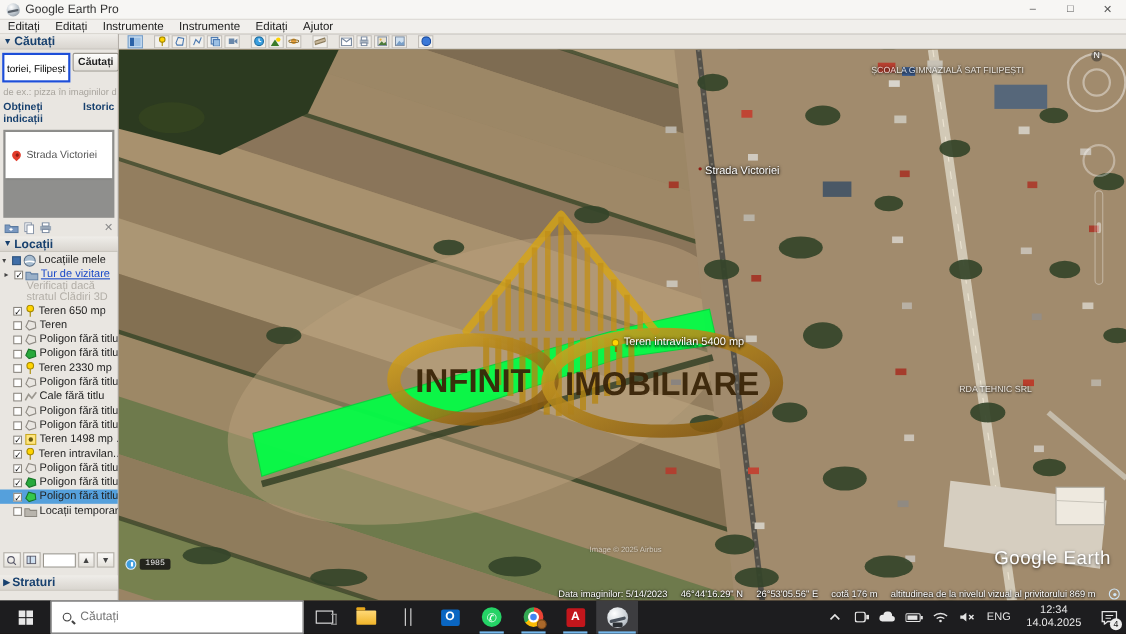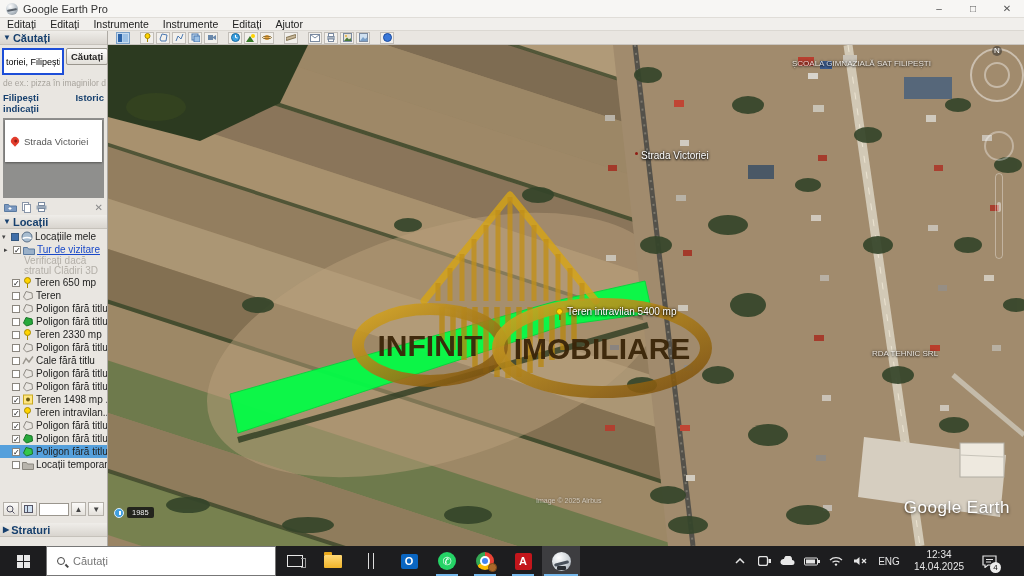--- a/index.html
+++ b/index.html
@@ -58,21 +58,21 @@
   #map svg.base { position:absolute; left:0; top:0; }
   .maplabel { position:absolute; color:#fff; text-shadow:0 1px 2px #000,0 0 3px #000; font-size:10px; white-space:nowrap; }
   .maplabel.faint { opacity:.75; font-size:8px; }
   .ypin { position:absolute; width:7px; height:7px; background:#ffd400; border:1px solid #a88a00; border-radius:50%; }
   .ypin::after { content:""; position:absolute; left:2px; top:6px; width:1.5px; height:5px; background:#8a7000; }
   #ge-logo { position:absolute; right:14px; bottom:28px; font-size:17px; color:#fff; letter-spacing:.5px; text-shadow:0 1px 3px rgba(0,0,0,.7); }
   #img-credit { position:absolute; left:428px; bottom:42px; font-size:7px; color:#fff; opacity:.55; text-shadow:0 0 2px #000; }
   #year-badge { position:absolute; left:6px; bottom:28px; display:flex; align-items:center; gap:3px; }
   #year-badge .clock { width:10px; height:10px; border-radius:50%; background:#3f9ede; border:1px solid #dfeefc; position:relative; }
   #year-badge .clock::after { content:""; position:absolute; left:4px; top:2px; width:1.5px; height:4px; background:#fff; }
-  #year-badge .ytxt { background:rgba(20,20,20,.85); color:#eee; font-size:7.5px; padding:1px 5px; border-radius:2px; }
+  #year-badge .ytxt { background:rgba(20,20,20,.85); color:#eee; font-size:7.5px; padding:1px 5px; border-radius:2px;font-family:Liberation Mono, monospace; }
   #status { position:absolute; right:6px; bottom:1px; display:flex; gap:12px; align-items:center; font-size:8.5px; color:#fff; text-shadow:0 1px 2px #000,0 0 2px #000; }
   #status .eye { width:10px; height:10px; border:1.5px solid #cfe4f4; border-radius:50%; position:relative; }
   #status .eye::after { content:""; position:absolute; left:2.5px; top:2.5px; width:3px; height:3px; border-radius:50%; background:#cfe4f4; }
   
   #compass { position:absolute; left:862px; top:3px; width:54px; height:54px; border:2px solid rgba(255,255,255,.45); border-radius:50%; }
   #compass .inner { position:absolute; left:12px; top:12px; width:26px; height:26px; border:2px solid rgba(255,255,255,.4); border-radius:50%; }
   #compass .n { position:absolute; left:50%; top:-4px; transform:translateX(-50%); color:#fff; font-size:8px; background:rgba(40,40,40,.5); border-radius:50%; width:10px; height:10px; text-align:center; line-height:10px; }
   #movering { position:absolute; left:876px; top:86px; width:30px; height:30px; border:2px solid rgba(255,255,255,.35); border-radius:50%; }
   #zoomslider { position:absolute; left:887px; top:128px; width:8px; height:86px; border:1.5px solid rgba(255,255,255,.35); border-radius:4px; }
   #zoomslider .handle { position:absolute; left:0.5px; top:28px; width:4px; height:10px; background:rgba(255,255,255,.45); border-radius:2px; }
@@ -98,21 +98,21 @@
   .ic-outlook { width:17px; height:15px; background:#0a66c2; border-radius:2px; color:#fff; font-weight:bold; font-size:11px; display:flex; align-items:center; justify-content:center; }
   .ic-wa { width:18px; height:18px; border-radius:50%; background:#25d366; color:#fff; font-size:11px; display:flex; align-items:center; justify-content:center; }
   .ic-chrome { width:18px; height:18px; border-radius:50%; background:conic-gradient(#ea4335 0 33%,#fbbc05 0 66%,#34a853 0 100%); position:relative; }
   .ic-chrome::before { content:""; position:absolute; left:4px; top:4px; width:10px; height:10px; border-radius:50%; background:#fff; }
   .ic-chrome::after { content:""; position:absolute; left:6px; top:6px; width:6px; height:6px; border-radius:50%; background:#4285f4; }
   .ic-chrome .badge { position:absolute; right:-3px; bottom:-2px; width:9px; height:9px; border-radius:50%; background:#a9682a; border:1px solid #7c4a1a; }
   .ic-acrobat { width:17px; height:17px; background:#c3161c; border-radius:2px; color:#fff; font-weight:bold; font-size:11px; display:flex; align-items:center; justify-content:center; }
   .ic-ge { width:19px; height:19px; border-radius:50%; background:radial-gradient(circle at 35% 30%, #ffffff, #cdd3d8 55%, #939ba5); position:relative; }
   .ic-ge::after { content:""; position:absolute; left:2px; top:10px; width:15px; height:2.5px; background:#4a525c; transform:rotate(-14deg); border-radius:2px; }
   .ic-ge .pro { position:absolute; left:5px; bottom:1px; width:9px; height:4px; background:#2a2e33; border-radius:1px; }
-  #tray { margin-left:auto; display:flex; align-items:center; gap:4px; padding-right:20px; }
+  #tray { margin-left:auto; display:flex; align-items:center; gap:4px; padding-right:1px; }
   #tray .titem { display:flex; align-items:center; justify-content:center; width:20px; height:30px; font-size:10px; color:#e4e4e4; }
   #tray svg { display:block; }
   #tray .lang { width:30px; font-size:10px; }
   #clock { width:62px; text-align:center; font-size:10px; line-height:12px; }
   #notif { position:relative; width:30px; height:30px; display:flex; align-items:center; justify-content:center; }
   #notif .nbadge { position:absolute; right:3px; bottom:3px; width:11px; height:11px; border-radius:50%; background:#ececec; color:#111; font-size:8px; line-height:11px; text-align:center; }
 </style>
 </head>
 <body>
 
@@ -236,21 +236,21 @@
   <div class="phdr">
       <span class="tri">▼</span>
       <span>Căutați</span>
     </div>
   <div id="search-row">
     <input id="search-input" value="toriei, Filipești" style="">
     <button id="search-btn">Căutați</button>
   </div>
   <div id="search-hint">de ex.: pizza în imaginilor d</div>
   <div id="search-links">
-    <span>Filipești indicații</span>
+    <span>Obțineți indicații</span>
     <span>Istoric</span>
   </div>
   <div id="results-area">
     <div id="result-card">
       <span class="redpin"></span>
       <span>Strada Victoriei</span>
     </div>
   </div>
   <div id="results-tools">
     <svg width="13" height="10">
@@ -605,20 +605,28 @@
       <div class="handle"></div>
     </div>
 
   <div id="year-badge">
     <span class="clock"></span>
     <span class="ytxt">1985</span>
   </div>
   <div id="img-credit">Image © 2025 Airbus</div>
   <div id="ge-logo">Google Earth</div>
 
+  <div id="status">
+    <span>Data imaginilor: 5/14/2023</span>
+    <span>46°44'16.29" N</span>
+    <span>26°53'05.56" E</span>
+    <span>cotă  176 m</span>
+    <span>altitudinea de la nivelul vizual al privitorului  869 m</span>
+    <span class="eye"></span>
+  </div>
 </div>
 
 <div id="taskbar">
   <div id="start" class="tkbtn" style="width:46px;">
     <span class="wgrid">
         <i></i>
         <i></i>
         <i></i>
         <i></i>
       </span>

